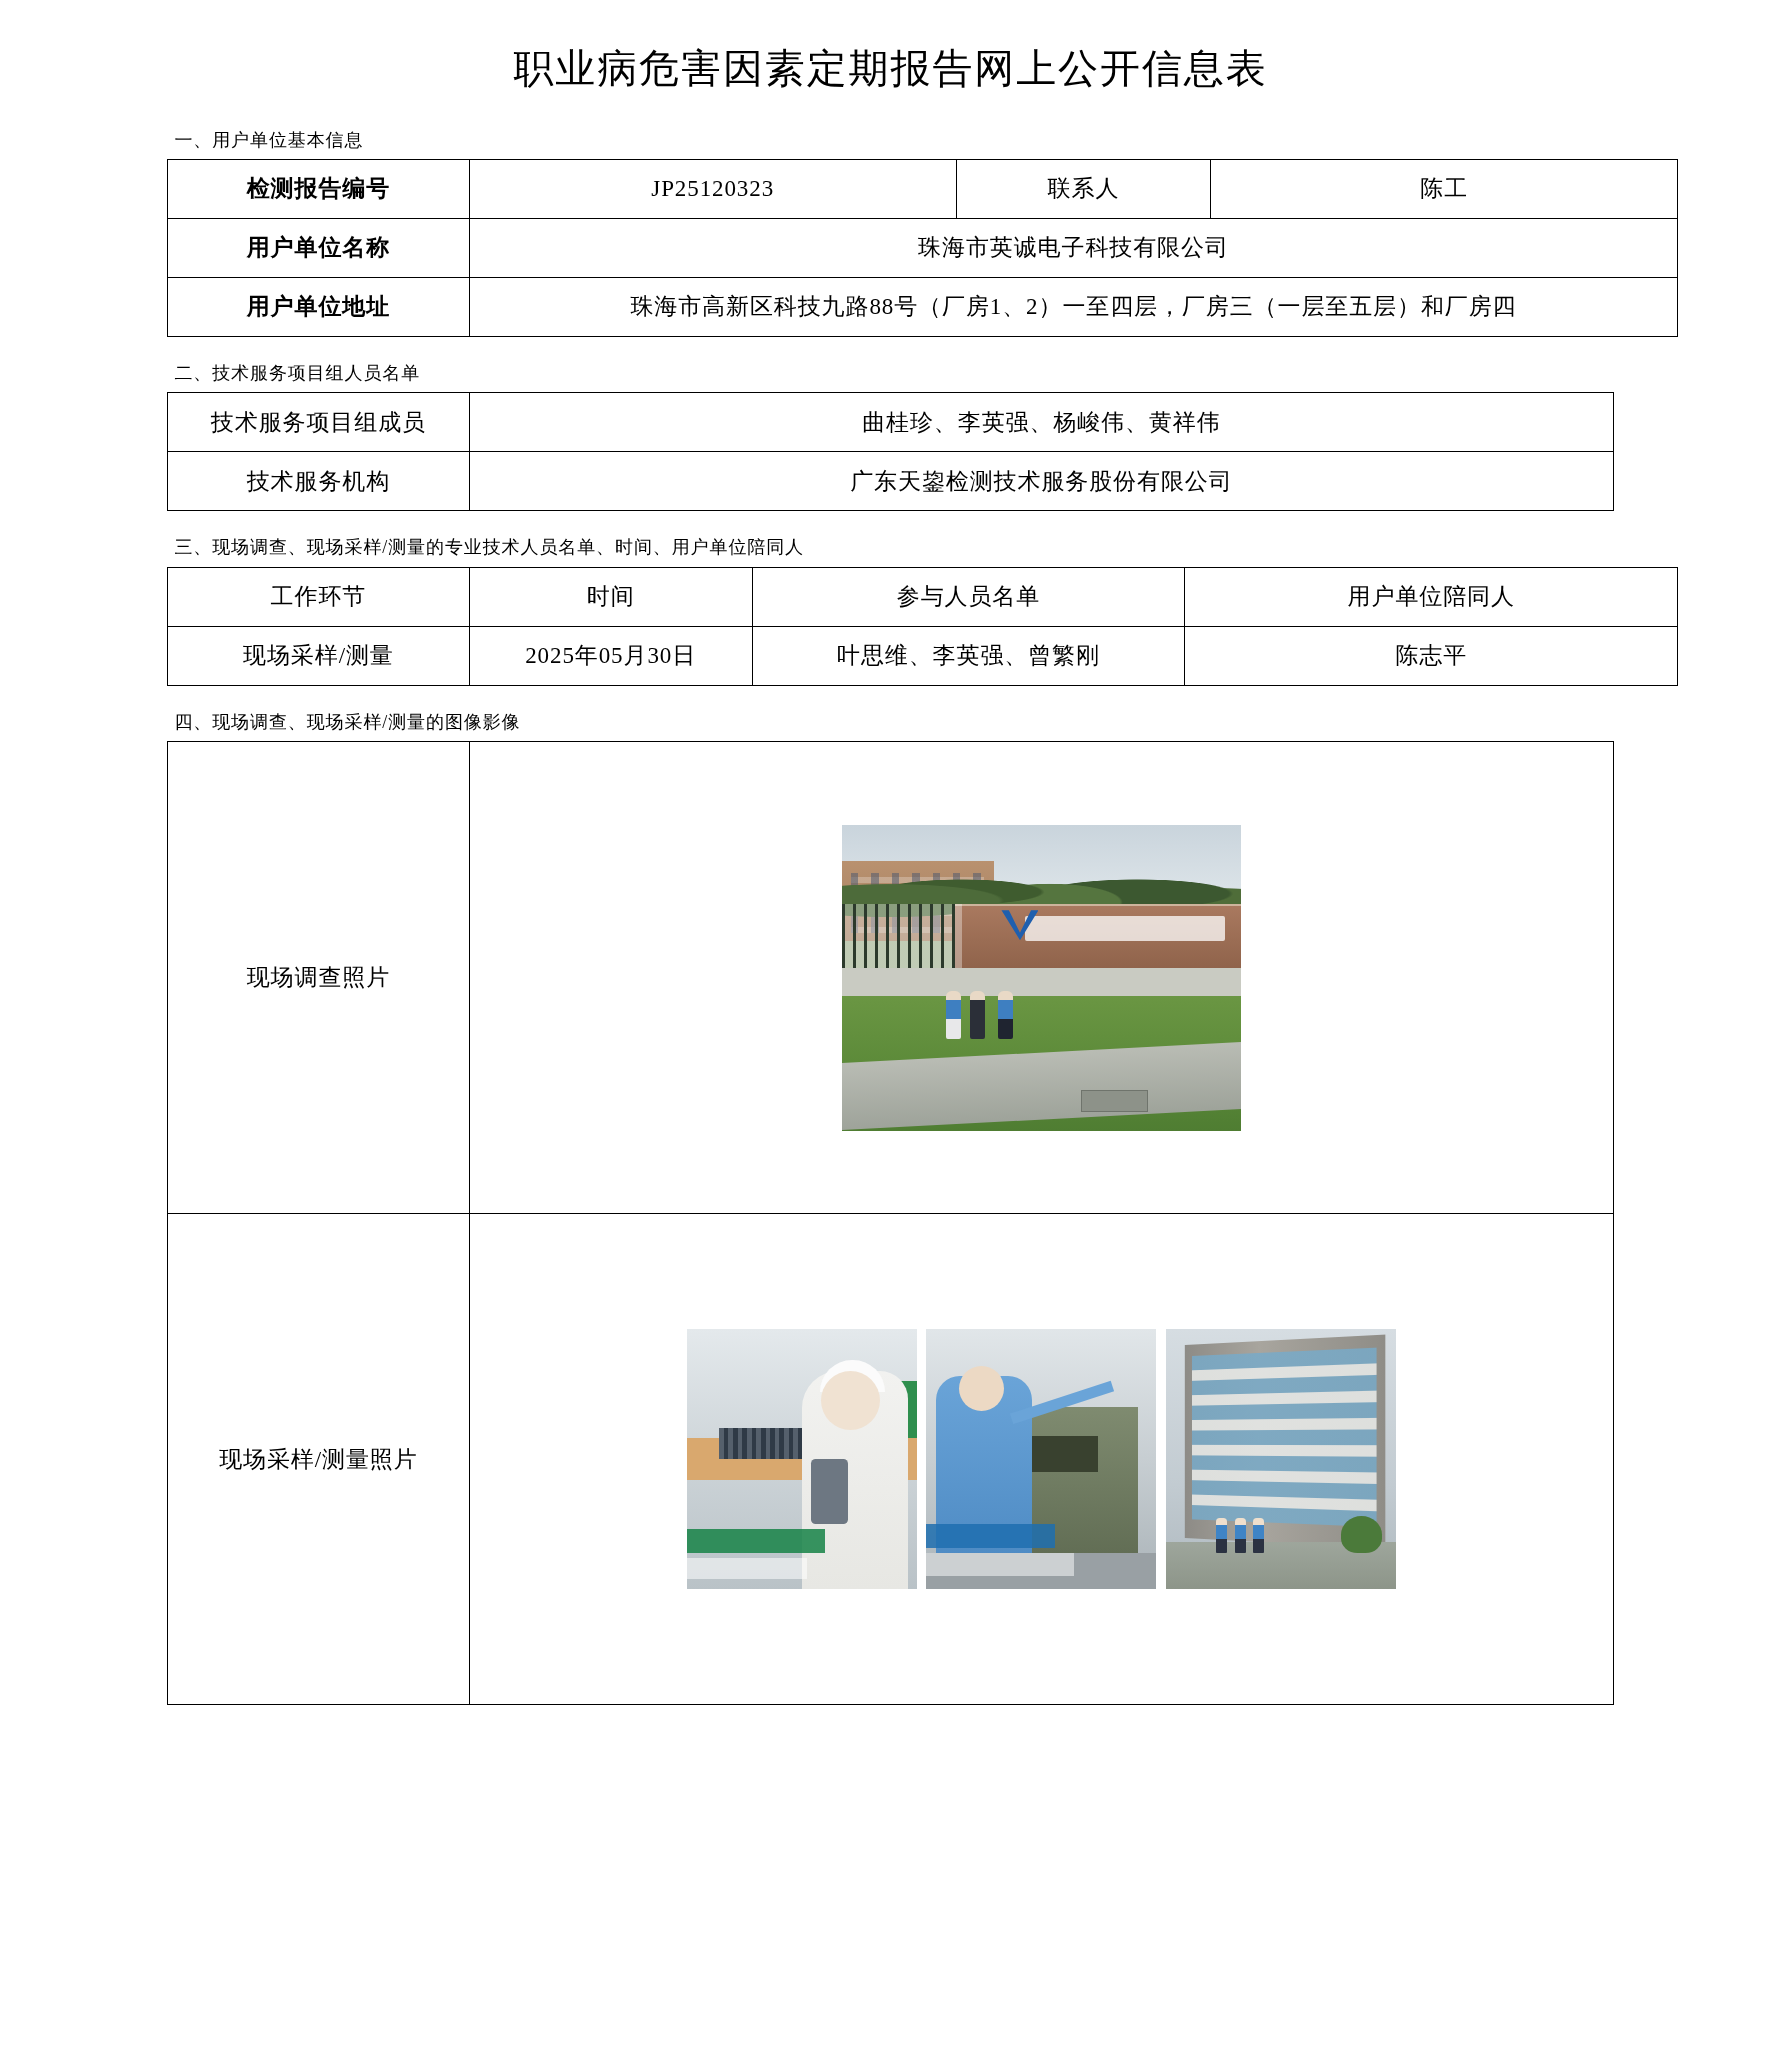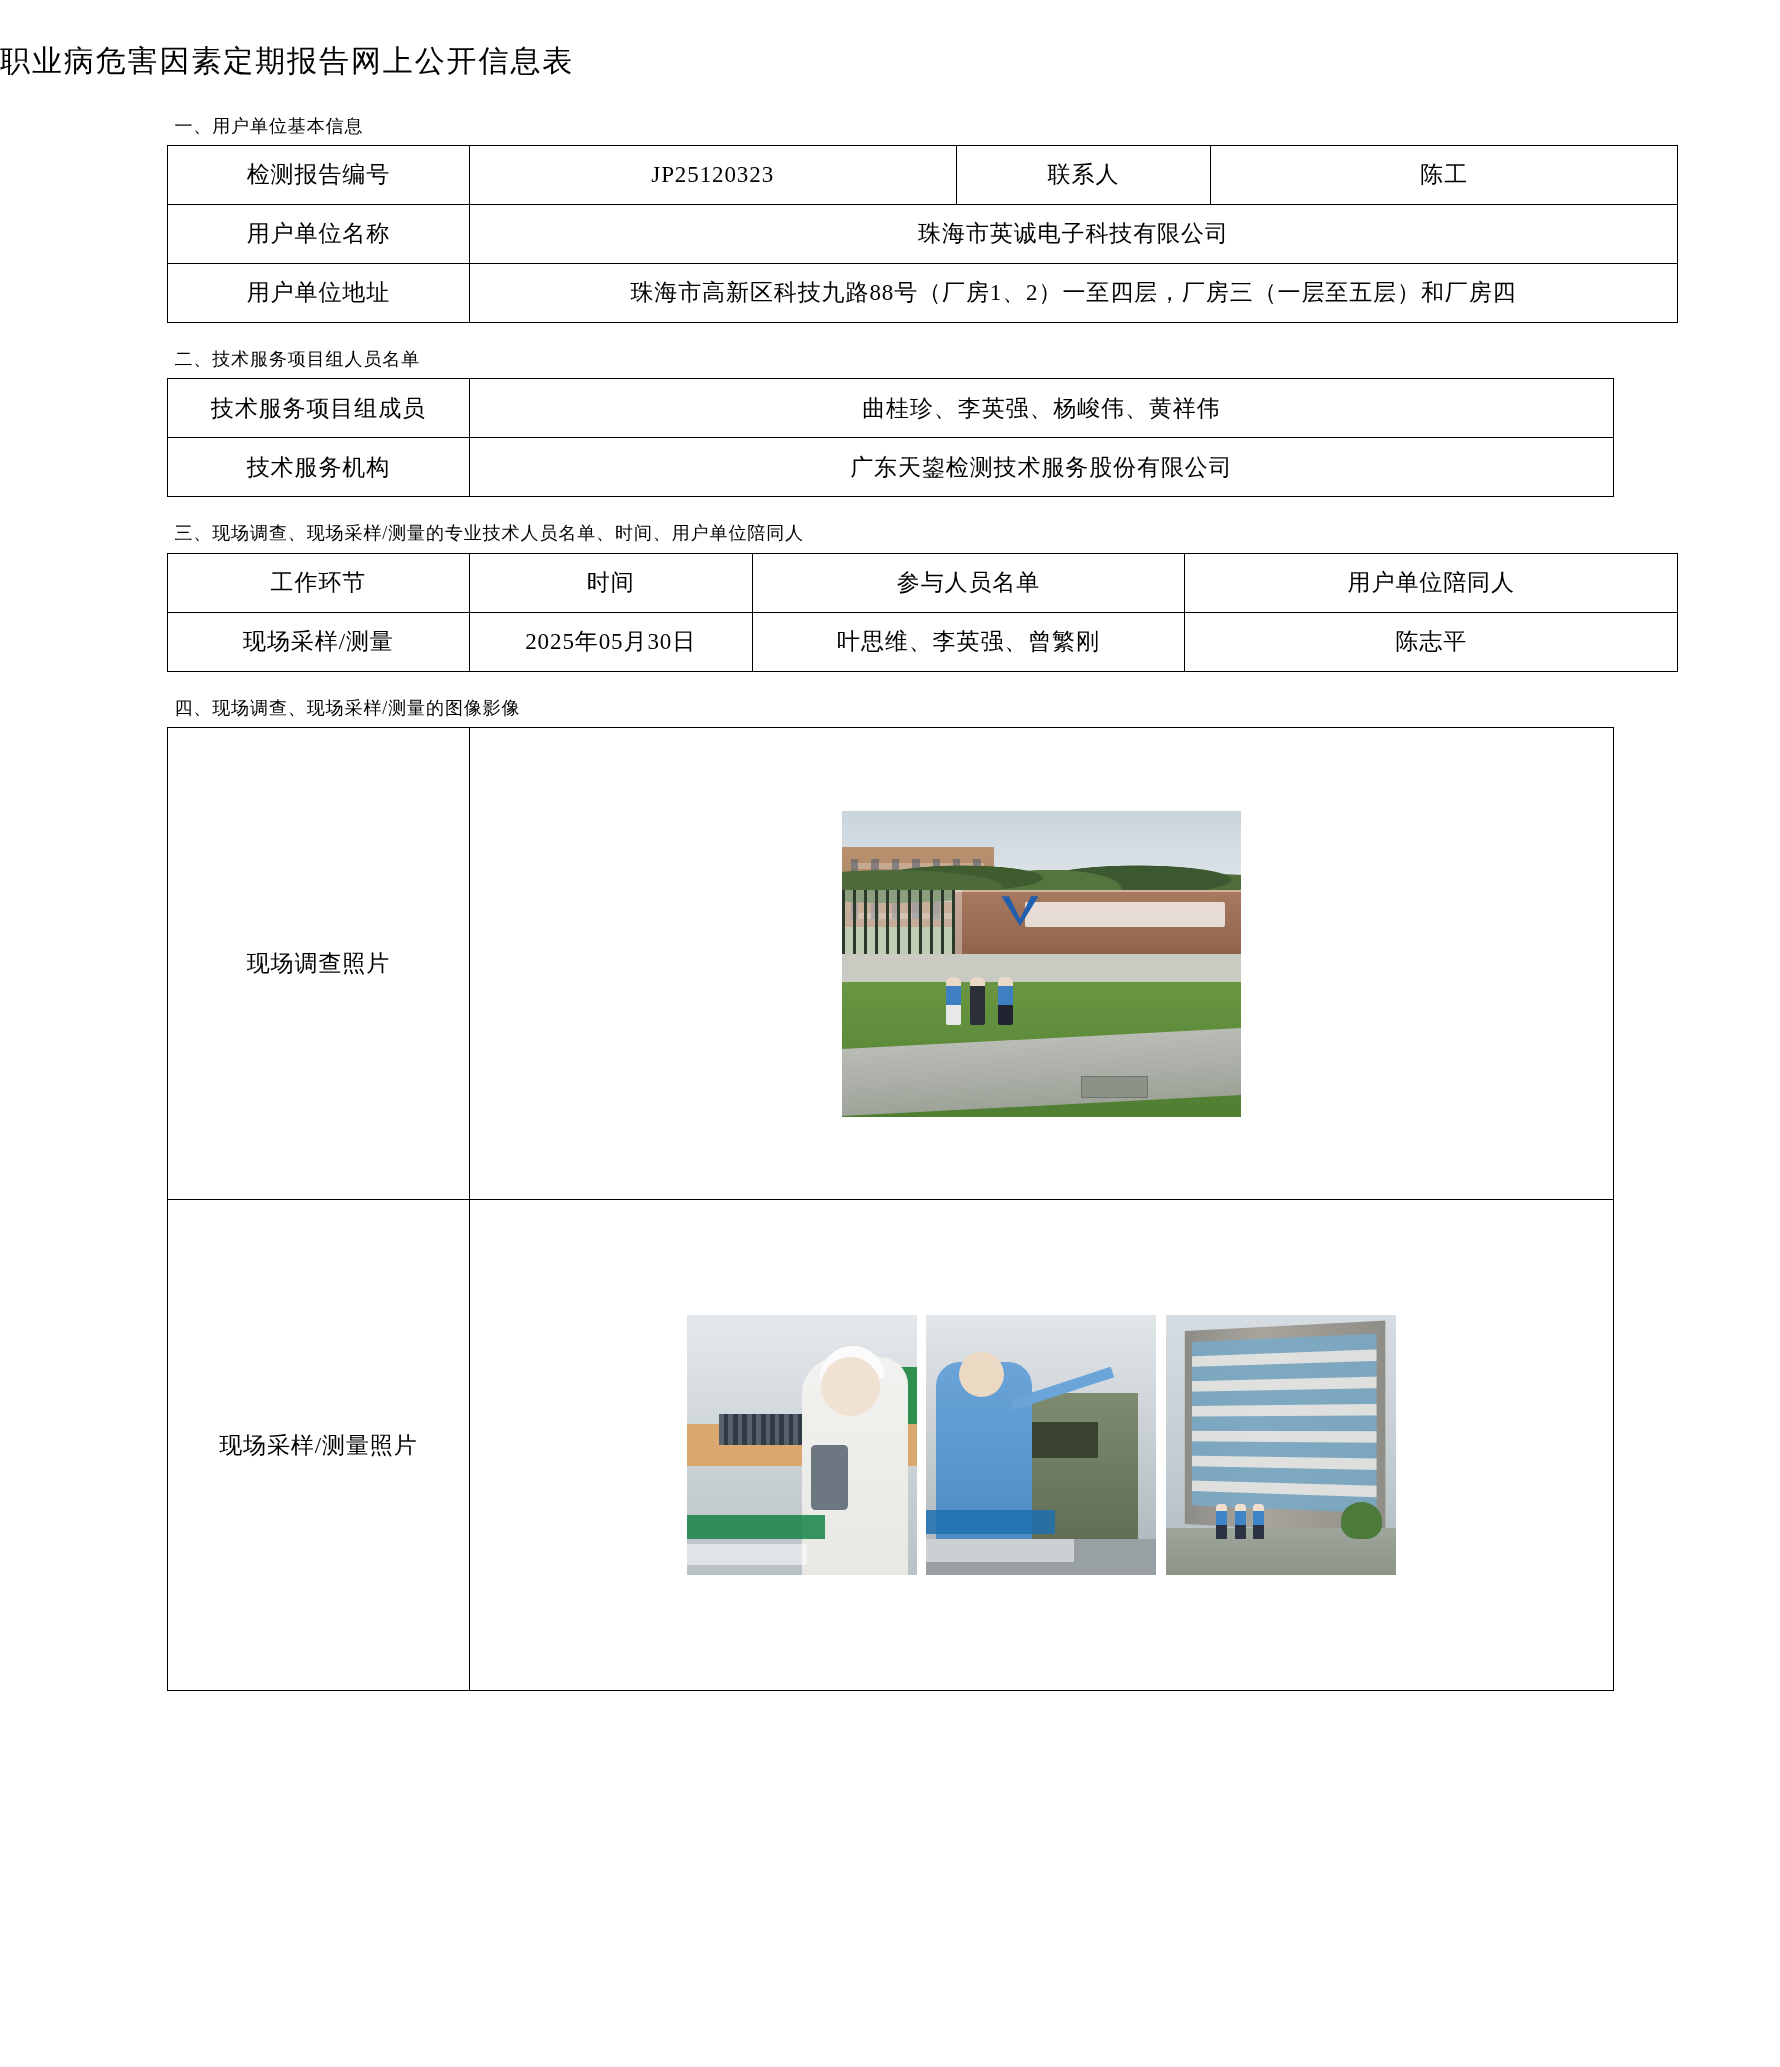--- a/index.html
+++ b/index.html
@@ -15,21 +15,22 @@
     -webkit-font-smoothing: antialiased;
   }
   .page {
     width: 1781px;
     min-height: 2068px;
     box-sizing: border-box;
     padding: 18.6px 0 37px 0;
     position: relative;
   }
   .doc-title {
-    font-size: 30px;
+    text-align: center;
+    font-size: 40px;
     letter-spacing: 1.9px;
     font-weight: normal;
     margin: 22px 0 32px 0;
     font-family: Liberation Serif, serif;
   }
   .content {
     width: 1447px;
     margin: 0 auto;
   }
   .section-heading {
@@ -46,21 +47,21 @@
     border: 1.4px solid #000000;
     font-size: 23px;
     text-align: center;
     vertical-align: middle;
     padding: 13px 7.4px;
     letter-spacing: 0.9px;
   }
   .h-row td { height: 32px; }
 
   
-  .s1 .c-label { width: 286px; }
+  .s1 .c-label { width: 286px; font-weight: bold; }
   .s1 .c-val1  { width: 471px; }
   .s1 .c-label2 { width: 239px; }
   .s1 .c-val2 { width: 451px; }
 
   
   .s2 .c-label { width: 286px; }
 
   
   .s3 .c-a { width: 286px; }
   .s3 .c-b { width: 267px; }

